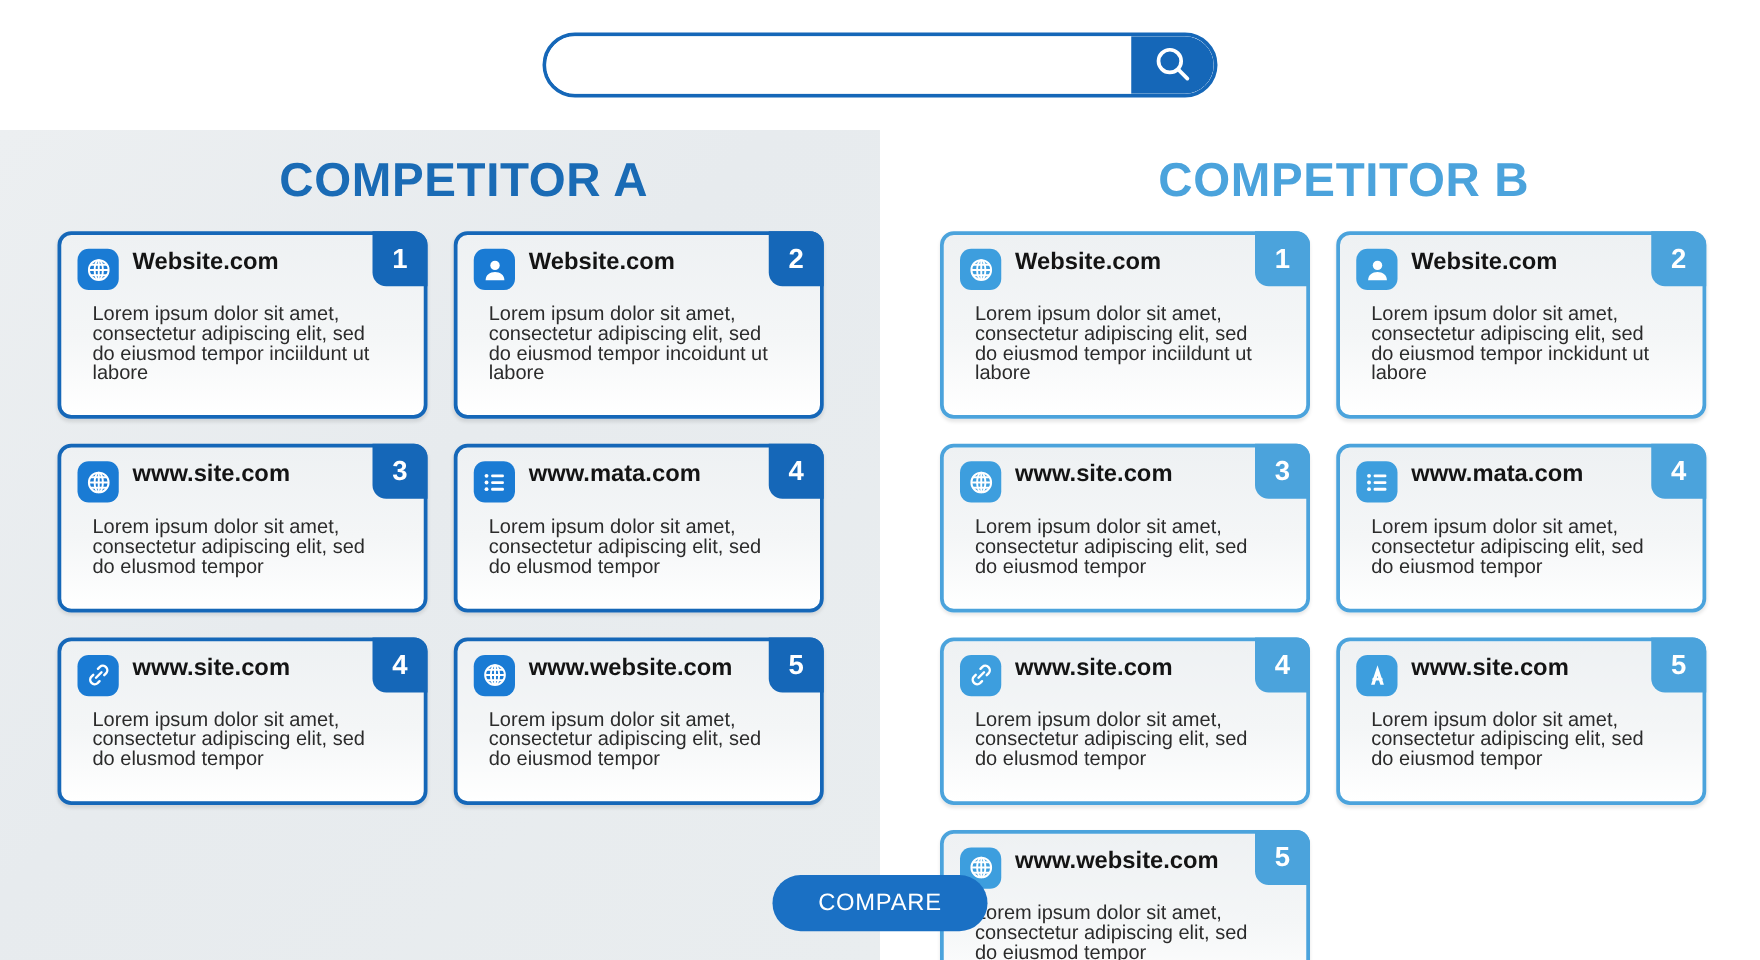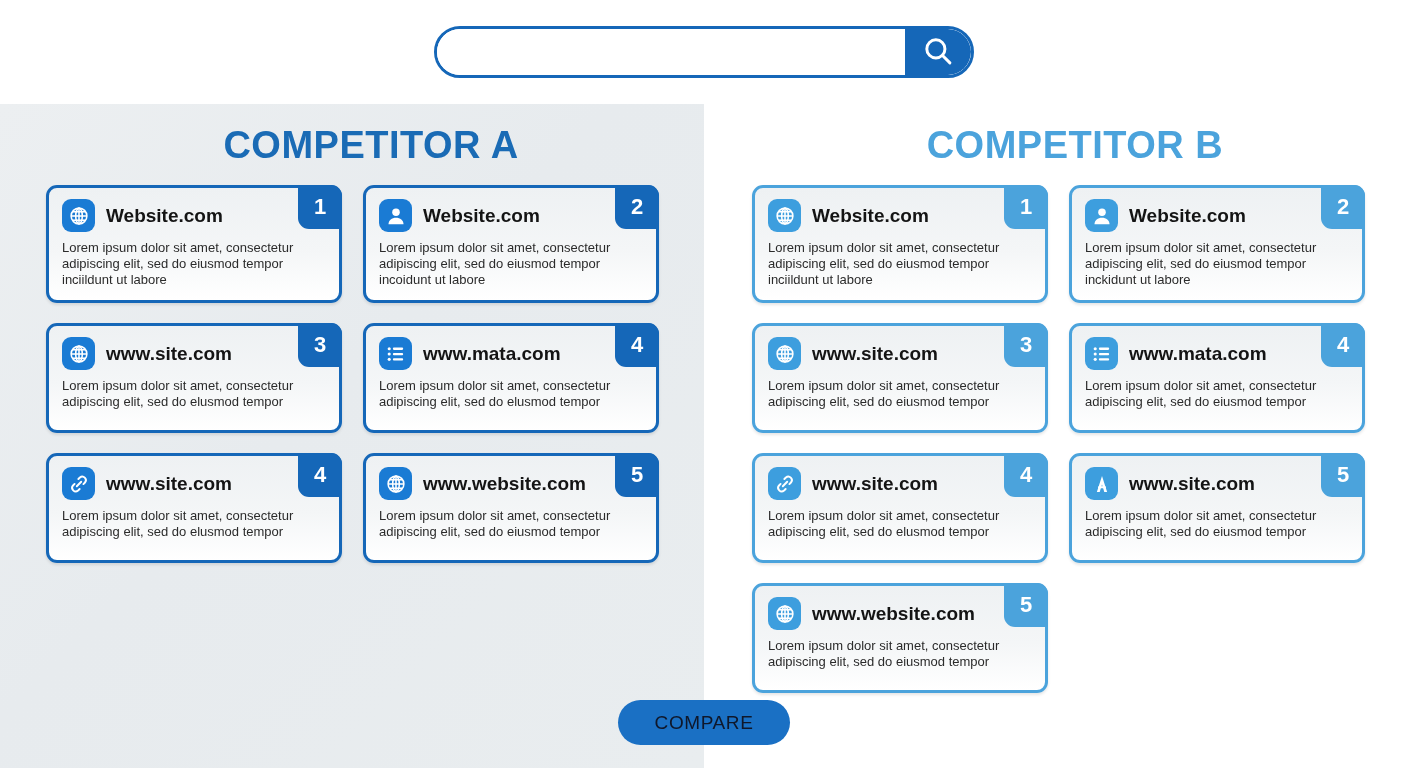--- a/index.html
+++ b/index.html
@@ -156,21 +156,20 @@
     align-items: center;
     justify-content: center;
     line-height: 1;
   }
   .col-b .card-badge {
     background: #4ba3dc;
   }
 
   .card-head {
     display: flex;
-    align-items: center;
     gap: 11px;
     margin-bottom: 8px;
     padding-right: 46px;
   }
   .icon-tile {
     width: 33px;
     height: 33px;
     flex: 0 0 33px;
     background: #1a7bd4;
     border-radius: 9px;
@@ -183,37 +182,37 @@
   }
   .icon-tile svg { display: block; }
 
   .card-title {
     font-size: 19px;
     font-weight: bold;
     color: #141414;
     white-space: nowrap;
   }
   .card-desc {
-    font-size: 13px;
+    font-size: 16px;
     line-height: 15.8px;
     color: #2b2b2b;
-    margin: 0;
+    margin: 12px;
   }
 
   
   .compare-btn {
     position: absolute;
     left: 618px;
     top: 596px;
     width: 172px;
     height: 45px;
     border: none;
     border-radius: 23px;
     background: #1a70c4;
-    color: #0f172a;
+    color: #ffffff;
     font-family: "Liberation Sans", sans-serif;
     font-size: 19px;
     letter-spacing: 0.6px;
     cursor: pointer;
     z-index: 6;
   }
 </style>
 </head>
 <body>
 

